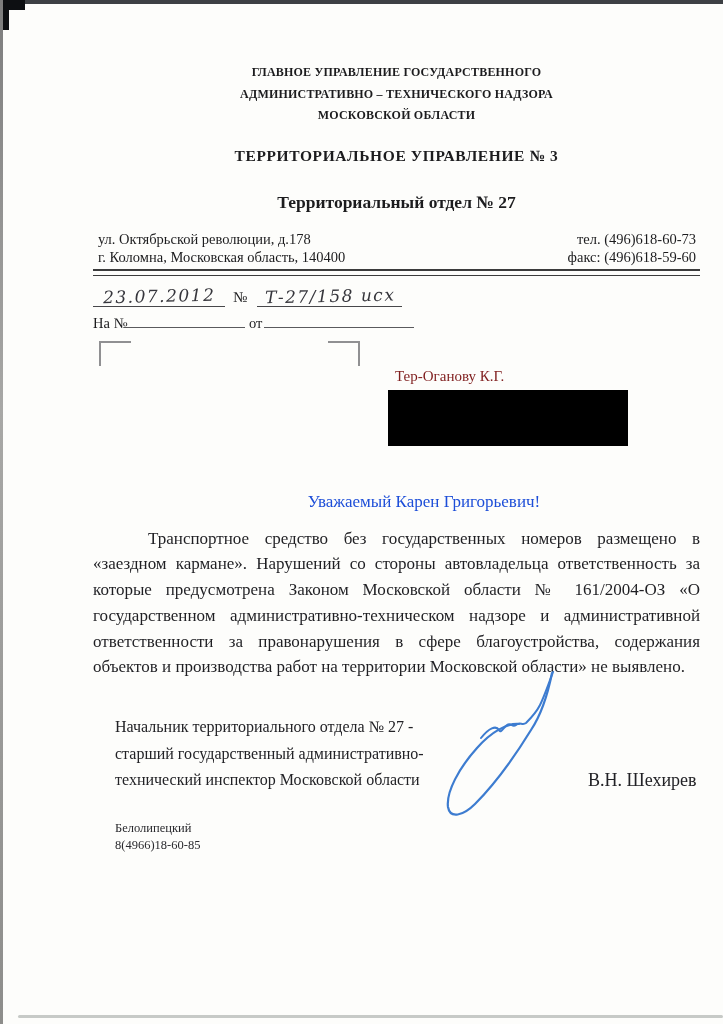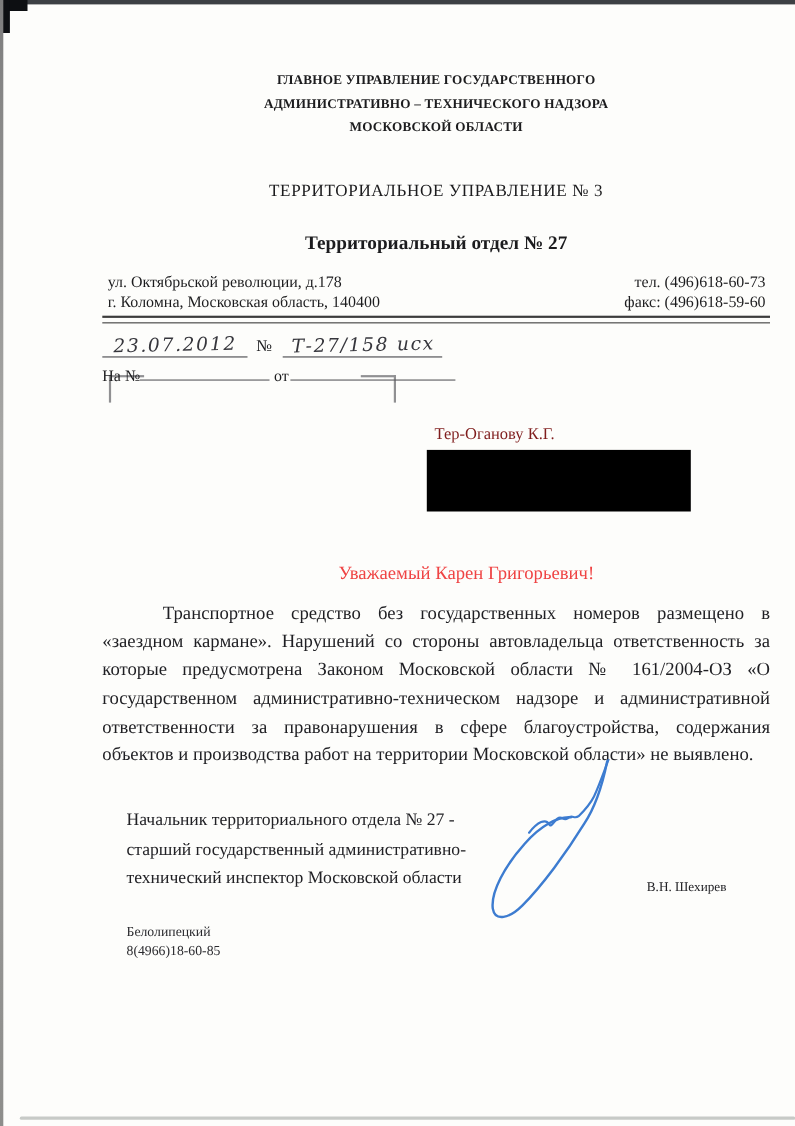--- a/index.html
+++ b/index.html
@@ -20,21 +20,21 @@
   .scan-corner-blob-v { position:absolute; top:0; left:0; width:9px; height:30px; background:#0d0f12; }
   .scan-left-strip { position:absolute; top:0; left:0; width:3px; height:1024px;
     background:linear-gradient(to bottom,#7d7d7d,#a8a8a6 40%,#8d8d8b); }
   .scan-bottom-shadow { position:absolute; left:18px; right:0; top:1015px; height:3px; background:#c7cac7; border-radius:2px; }
 
   
   .content { position:absolute; left:93px; top:0; width:607px; }
 
   .letterhead { padding-top:62px; text-align:center; }
   .org-line { font-size:12px; font-weight:bold; line-height:21.5px; letter-spacing:.2px; }
-  .division-line { margin-top:38px; font-size:15.5px; font-weight:normal; letter-spacing:.6px; }
+  .division-line { margin-top:20px; font-size:15.5px; font-weight:bold; letter-spacing:.6px; }
   .department-line { margin-top:27px; font-size:17.5px; font-weight:bold; }
 
   .contact-row { display:flex; justify-content:space-between; margin-top:17px; font-size:14.5px; line-height:18.5px; }
   .contact-left { text-align:left; padding-left:5px; }
   .contact-right { text-align:right; padding-right:4px; }
 
   .double-rule { margin-top:2px; height:4px; border-top:2px solid #3c3c3c; border-bottom:1px solid #3c3c3c; }
 
   .ref-block { margin-top:10px; font-size:14.5px; }
   .ref-line1 { height:24px; }
@@ -49,29 +49,29 @@
   .blank-onno { width:118px; }
   .blank-from { width:150px; margin-left:2px; }
 
   .corner-mark { position:absolute; top:341px; width:30px; height:23px; }
   .corner-left  { left:99px;  border-left:2px solid #909092; border-top:2px solid #909092; }
   .corner-right { left:328px; border-right:2px solid #909092; border-top:2px solid #909092; }
 
   .recipient-name { margin-top:36px; margin-left:302px; font-size:15px; color:#7f1d1d; }
   .redaction-box { margin-top:5px; margin-left:295px; width:240px; height:56px; background:#000; }
 
-  .salutation { margin-top:46px; padding-left:55px; text-align:center; font-size:17px; color:#ef4444; }
+  .salutation { margin-top:46px; padding-left:55px; text-align:center; font-size:17px; color:#1d4ed8; }
 
   .body-text { margin-top:14px; }
   .body-text p { margin:0; font-size:17px; line-height:25.8px; text-align:justify; text-indent:55px; color:#1f1f23; }
 
   .sign-area { position:relative; margin-top:26px; height:160px; }
   .position-lines { position:absolute; left:22px; top:8px; width:370px; font-size:16px; line-height:26.5px; color:#222226; }
   .signature-svg { position:absolute; left:346px; top:-38px; }
-  .signer-name { position:absolute; left:495px; top:64px; font-size:12px; color:#222226; white-space:nowrap;margin-top:10px; }
+  .signer-name { position:absolute; left:495px; top:64px; font-size:18px; color:#222226; white-space:nowrap; }
   .executor { position:absolute; left:22px; top:98px; font-size:12.5px; line-height:17px; color:#2a2a2e;margin-top:16px; }
 </style>
 </head>
 <body>
 
 <div class="page">
 
   <div class="scan-top-strip"></div>
   <div class="scan-corner-blob-h"></div>
   <div class="scan-corner-blob-v"></div>

